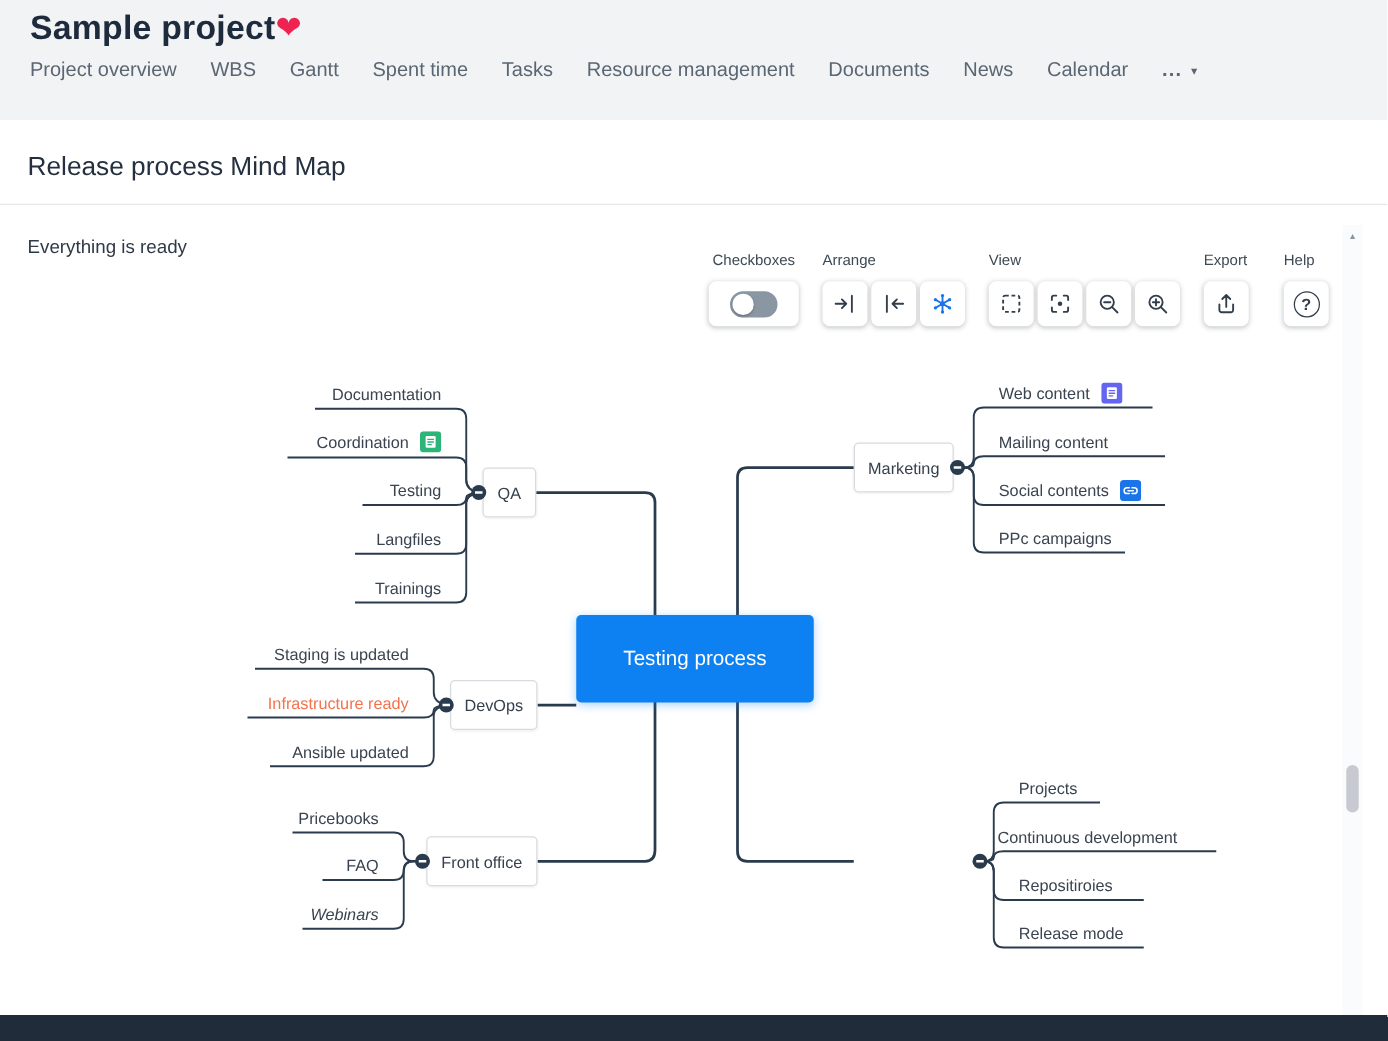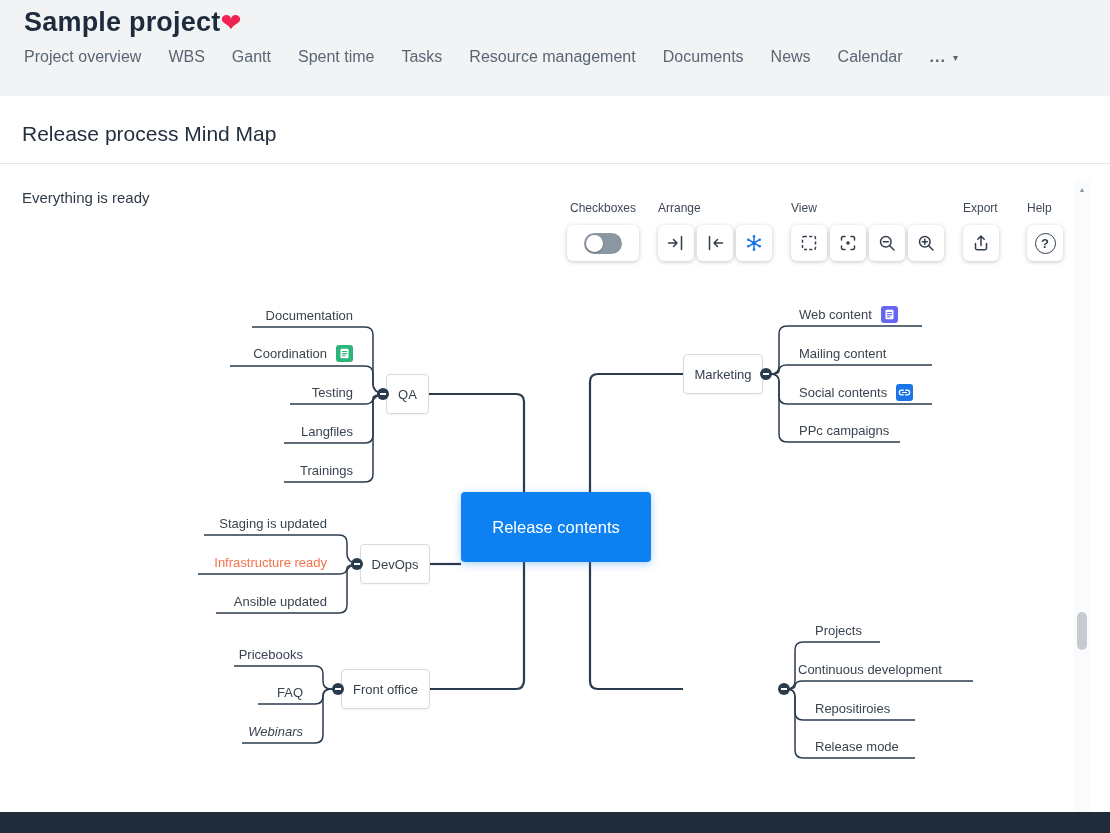--- a/index.html
+++ b/index.html
@@ -228,21 +228,21 @@
       <span>DevOps</span>
     </div>
   <div class="hub" style="left:341px;top:669px;width:89px;height:40px;">
       <span>Front office</span>
     </div>
   <div class="hub" style="left:683px;top:354px;width:80px;height:40px;">
       <span>Marketing</span>
     </div>
 
   <div class="root-node">
-      <span>Release contents</span>
+      <span>Testing process</span>
     </div>
 
   <div class="dot" style="left:377px;top:388px;"></div>
   <div class="dot" style="left:351px;top:558px;"></div>
   <div class="dot" style="left:332px;top:683px;"></div>
   <div class="dot" style="left:760px;top:368px;"></div>
   <div class="dot" style="left:778px;top:683px;"></div>
 
   <div class="leaf l" style="right:757px;top:343px;">
     <span>Coordination</span>

